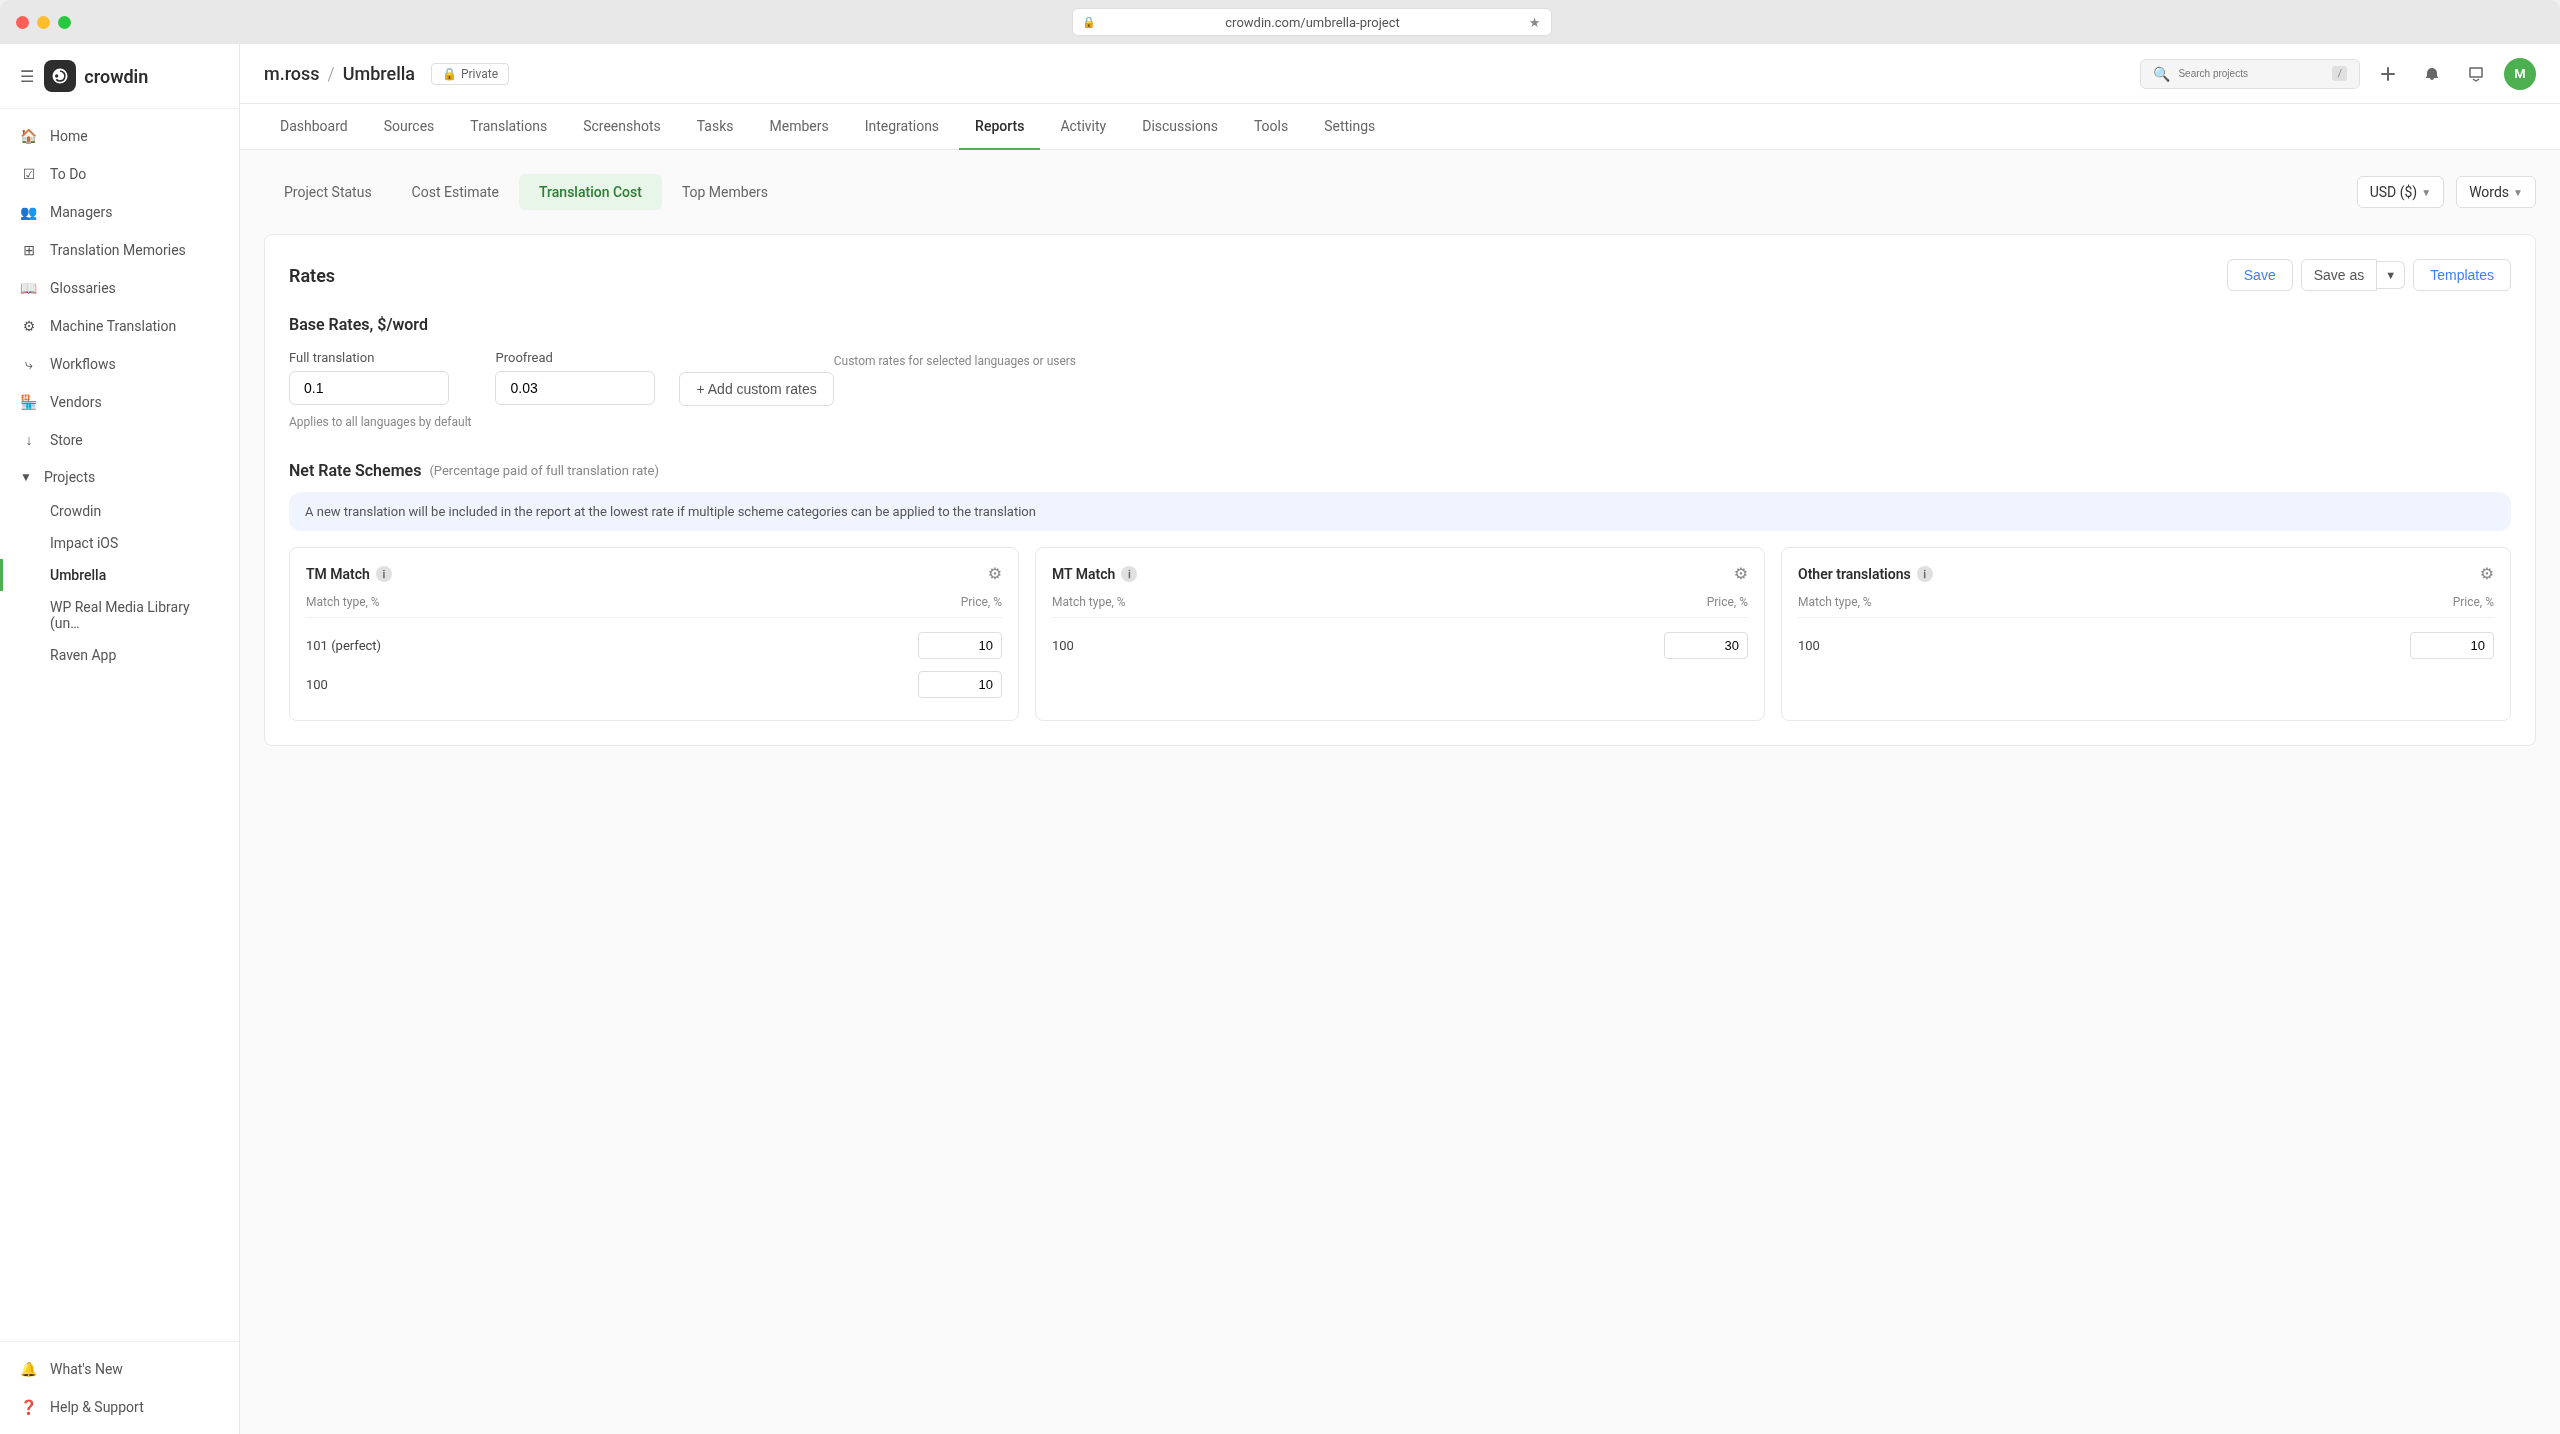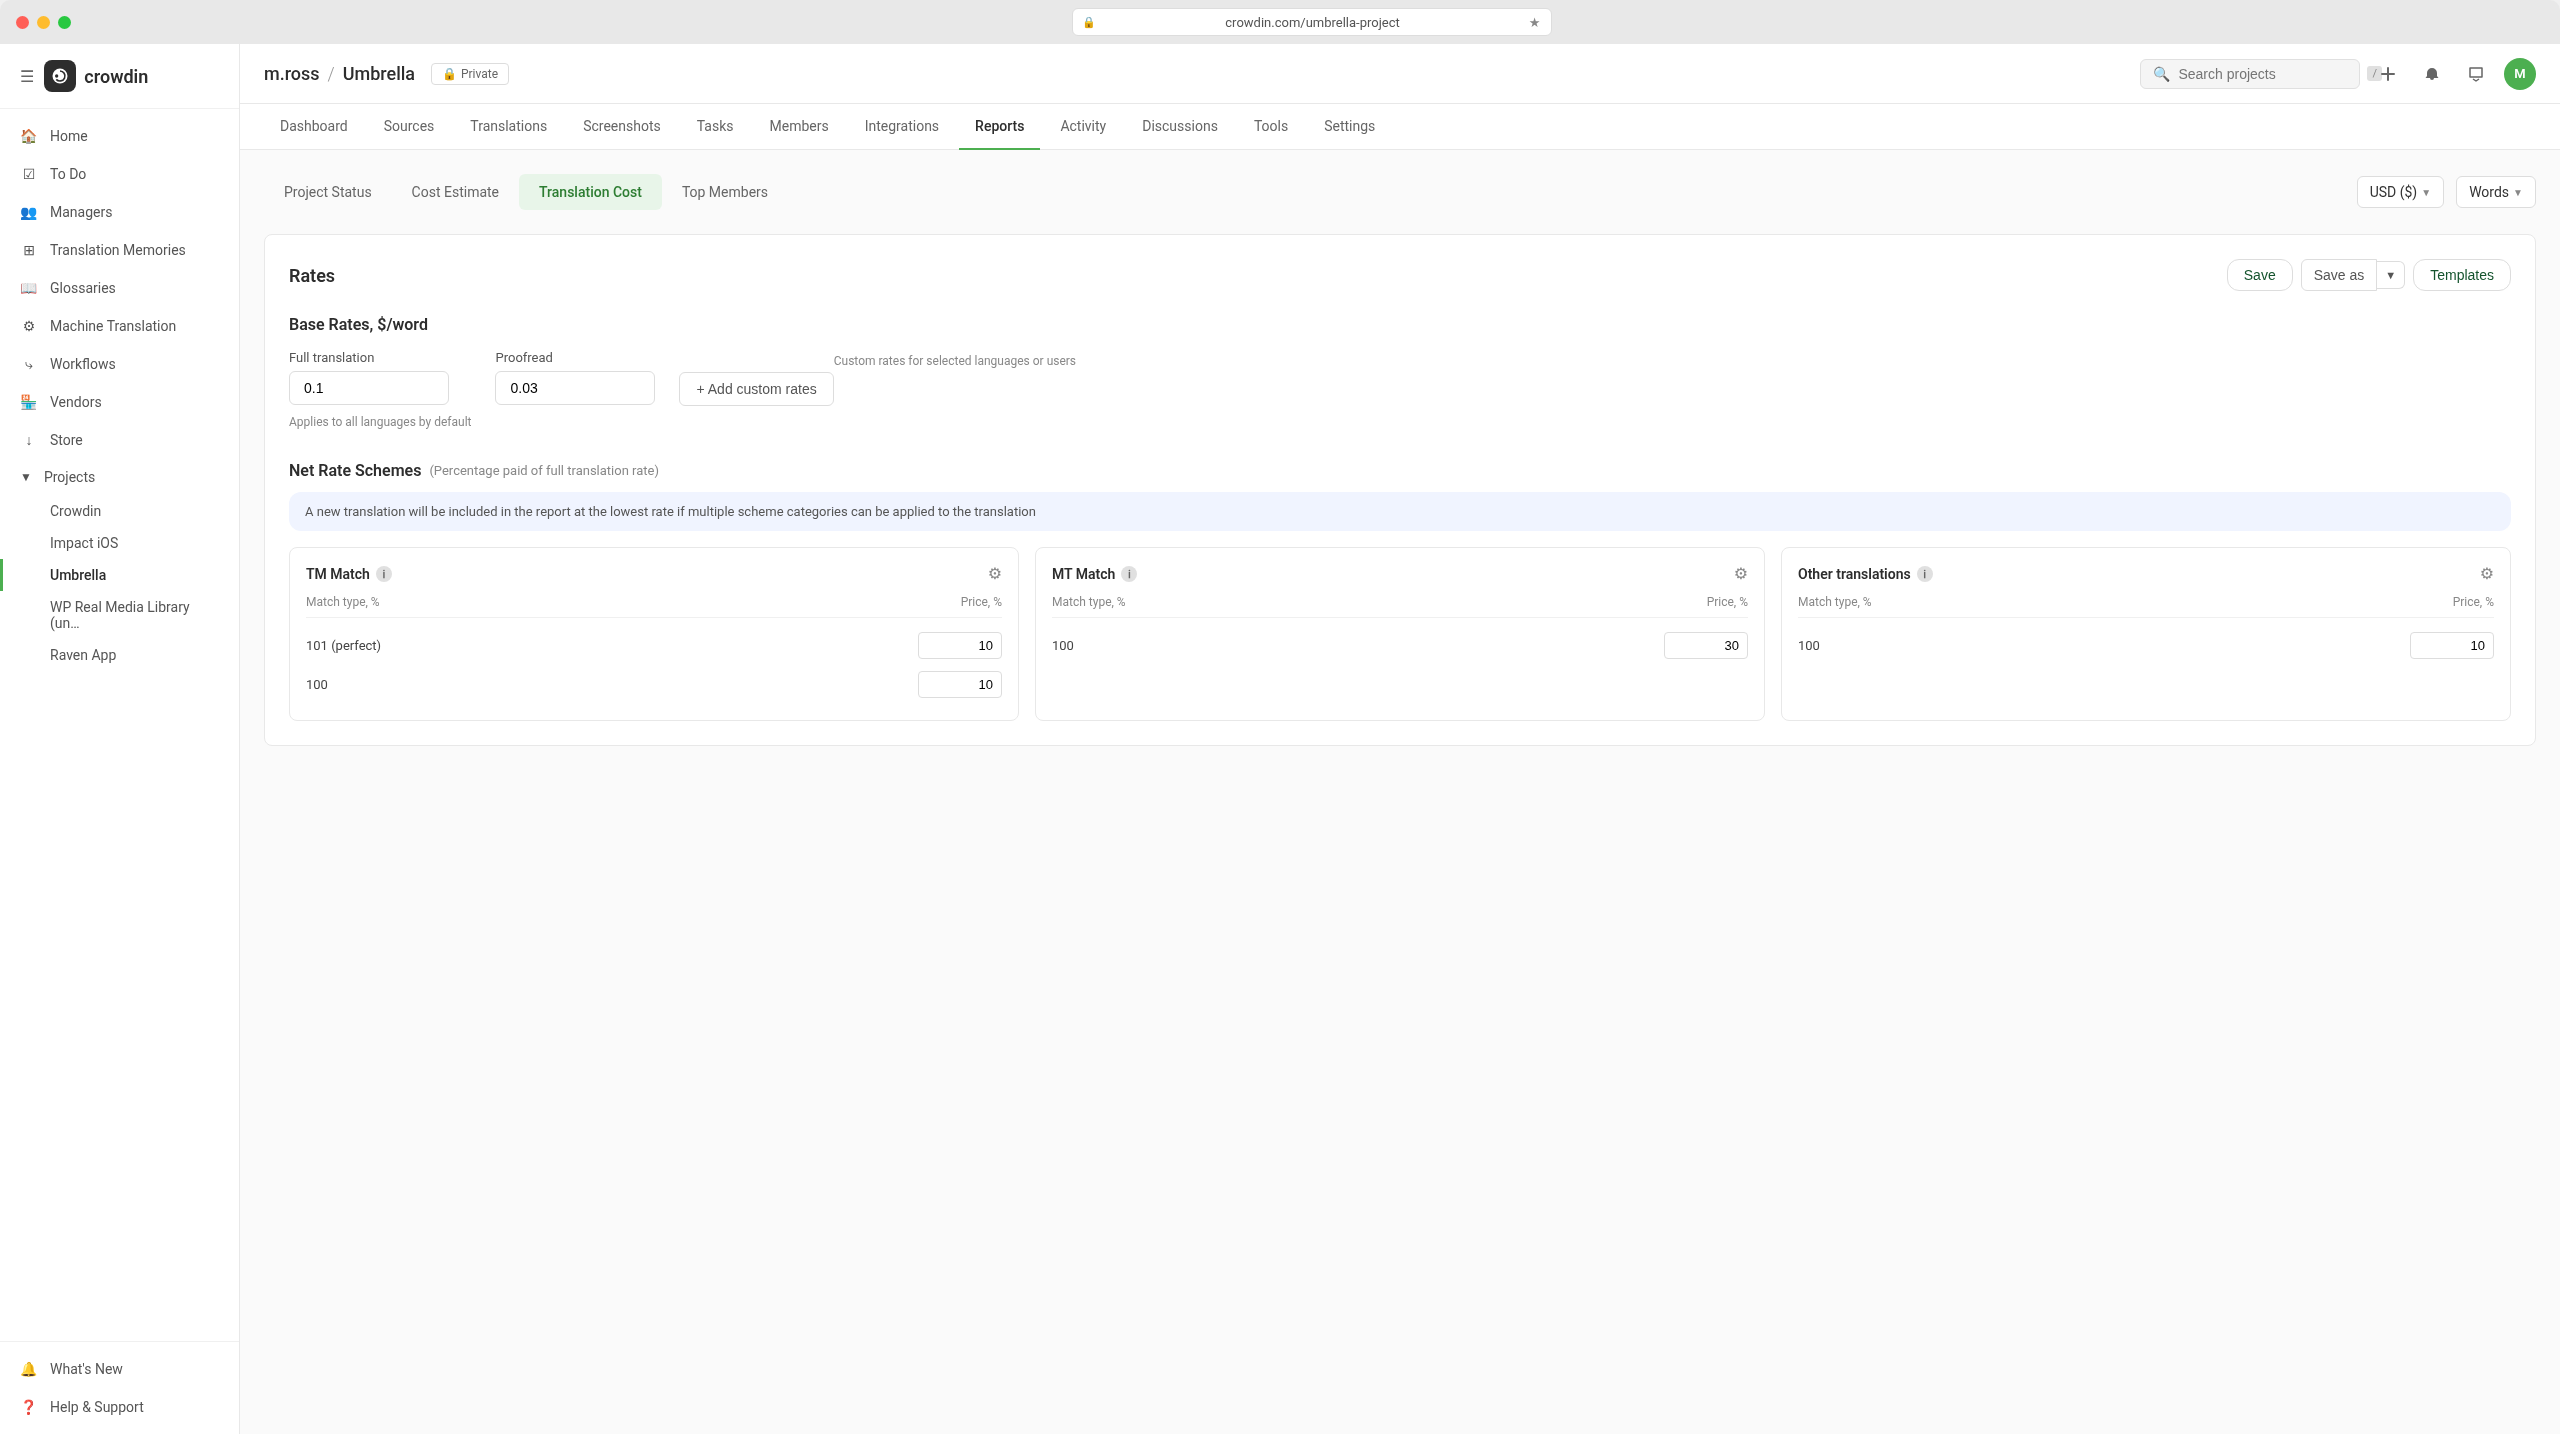--- a/index.html
+++ b/index.html
@@ -41,21 +41,21 @@
     
     .main { flex: 1; display: flex; flex-direction: column; overflow: hidden; }
 
     
     .topbar { height: 60px; display: flex; align-items: center; padding: 0 24px; border-bottom: 1px solid #e8e8e8; gap: 16px; background: #fff; }
     .project-breadcrumb { font-size: 18px; font-weight: 500; color: #2d2d2d; display: flex; align-items: center; gap: 8px; }
     .breadcrumb-sep { color: #999; font-weight: 300; }
     .private-badge { display: flex; align-items: center; gap: 4px; padding: 3px 10px; border: 1px solid #ddd; border-radius: 4px; font-size: 12px; color: #666; }
     .topbar-right { margin-left: auto; display: flex; align-items: center; gap: 12px; }
     .search-box { display: flex; align-items: center; gap: 8px; background: #f5f5f5; border: 1px solid #e0e0e0; border-radius: 6px; padding: 6px 12px; width: 220px; }
-    .search-box input { background: none; border: none; outline: none; font-size: 14px; color: #b91c1c; flex: 1; }
+    .search-box input { background: none; border: none; outline: none; font-size: 10px; color: #b91c1c; flex: 1; }
     .slash-badge { background: #e0e0e0; border-radius: 3px; padding: 1px 5px; font-size: 11px; color: #888; }
     .icon-btn { width: 32px; height: 32px; display: flex; align-items: center; justify-content: center; cursor: pointer; color: #666; border-radius: 4px; }
     .avatar { width: 32px; height: 32px; border-radius: 50%; background: #4caf50; display: flex; align-items: center; justify-content: center; color: #fff; font-size: 13px; font-weight: 600; cursor: pointer; }
 
     
     .nav-tabs { display: flex; align-items: center; padding: 0 24px; border-bottom: 1px solid #e8e8e8; background: #fff; gap: 4px; }
     .nav-tab { padding: 14px 16px; font-size: 14px; color: #666; cursor: pointer; border-bottom: 2px solid transparent; margin-bottom: -1px; }
     .nav-tab.active { color: #2d2d2d; border-bottom: 2px solid #4caf50; font-weight: 500; }
 
     
@@ -67,21 +67,21 @@
     .sub-tab.active { background: #e8f5e9; color: #2d7d32; border-radius: 6px; font-weight: 500; }
     .sub-tabs-right { margin-left: auto; display: flex; gap: 12px; align-items: center; }
     .select-box { display: flex; align-items: center; gap: 4px; border: 1px solid #ddd; border-radius: 6px; padding: 7px 12px; background: #fff; cursor: pointer; font-size: 14px; color: #333; }
     .select-box .caret { font-size: 10px; color: #888; }
 
     
     .card { background: #fff; border: 1px solid #e8e8e8; border-radius: 8px; padding: 24px; margin-bottom: 24px; }
     .card-header { display: flex; align-items: center; justify-content: space-between; margin-bottom: 24px; }
     .card-title { font-size: 18px; font-weight: 600; color: #2d2d2d; }
     .card-actions { display: flex; gap: 8px; }
-    .btn { padding: 7px 16px; border-radius: 12px; font-size: 14px; cursor: pointer; border: 1px solid #ddd; background: #fff; color: #14532d; text-align: right; }
+    .btn { padding: 7px 16px; border-radius: 6px; font-size: 14px; cursor: pointer; border: 1px solid #ddd; background: #fff; color: #3b82f6; text-align: right; }
     .btn-split { display: flex; align-items: center; }
     .btn-split .main-part { padding: 7px 12px; border-radius: 6px 0 0 6px; border: 1px solid #ddd; background: #fff; color: #555; cursor: pointer; font-size: 14px; }
     .btn-split .caret-part { padding: 7px 8px; border-radius: 0 6px 6px 0; border: 1px solid #ddd; border-left: none; background: #fff; color: #555; cursor: pointer; font-size: 11px; }
 
     
     .section-title { font-size: 16px; font-weight: 600; color: #2d2d2d; margin-bottom: 16px; }
     .rates-row { display: flex; align-items: flex-start; gap: 24px; margin-bottom: 8px; }
     .rate-field { display: flex; flex-direction: column; gap: 6px; }
     .rate-label { font-size: 13px; color: #555; }
     .rate-input { border: 1px solid #ddd; border-radius: 6px; padding: 8px 14px; font-size: 14px; width: 160px; outline: none; text-align: left; }

